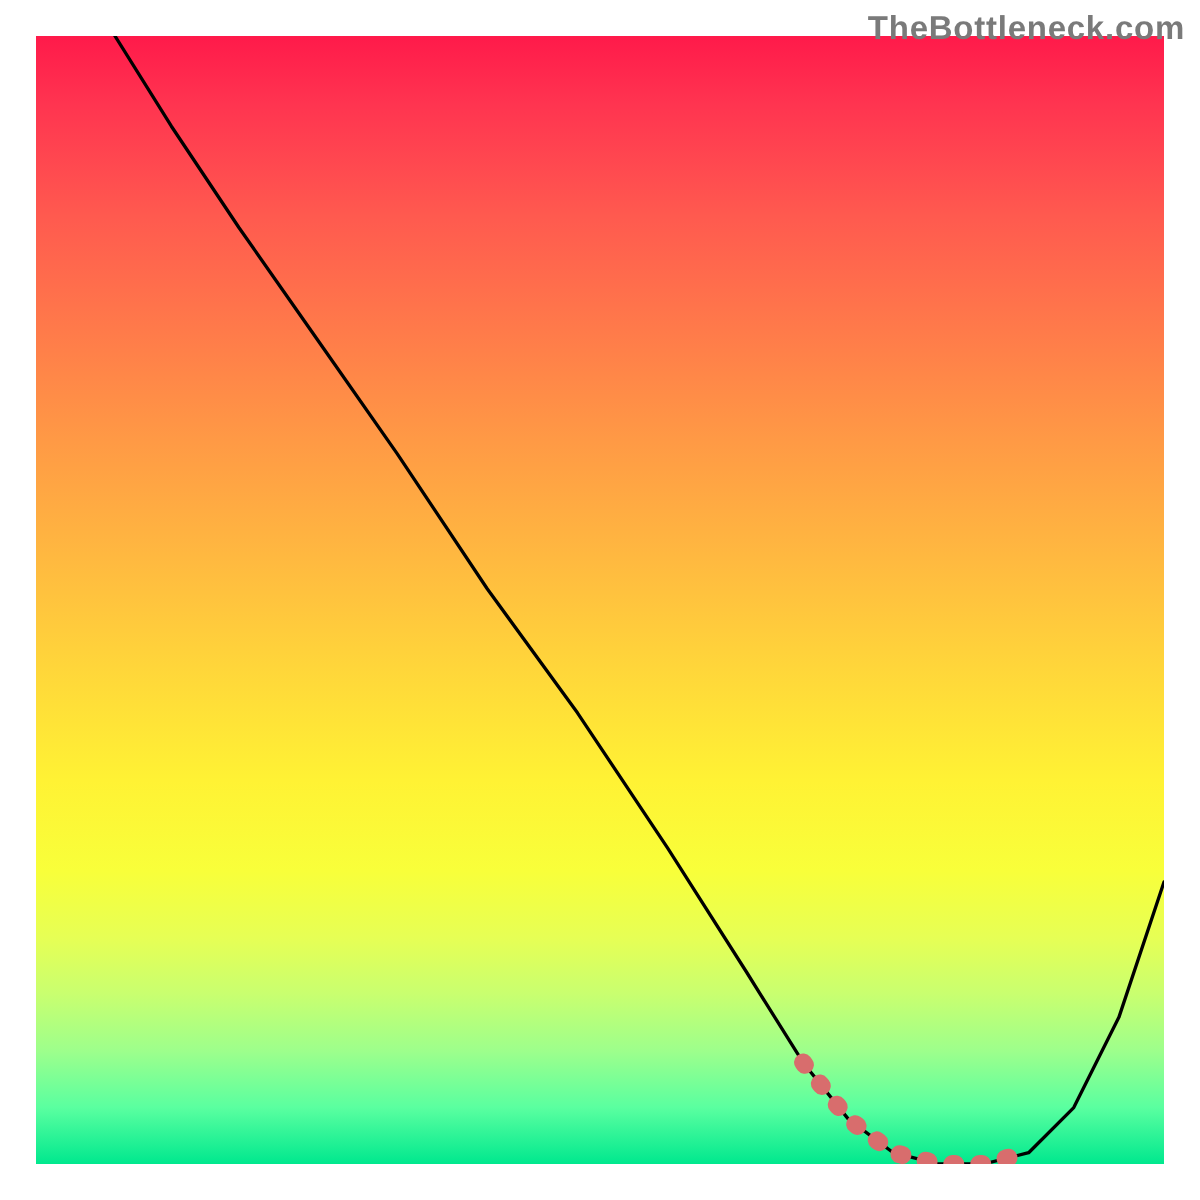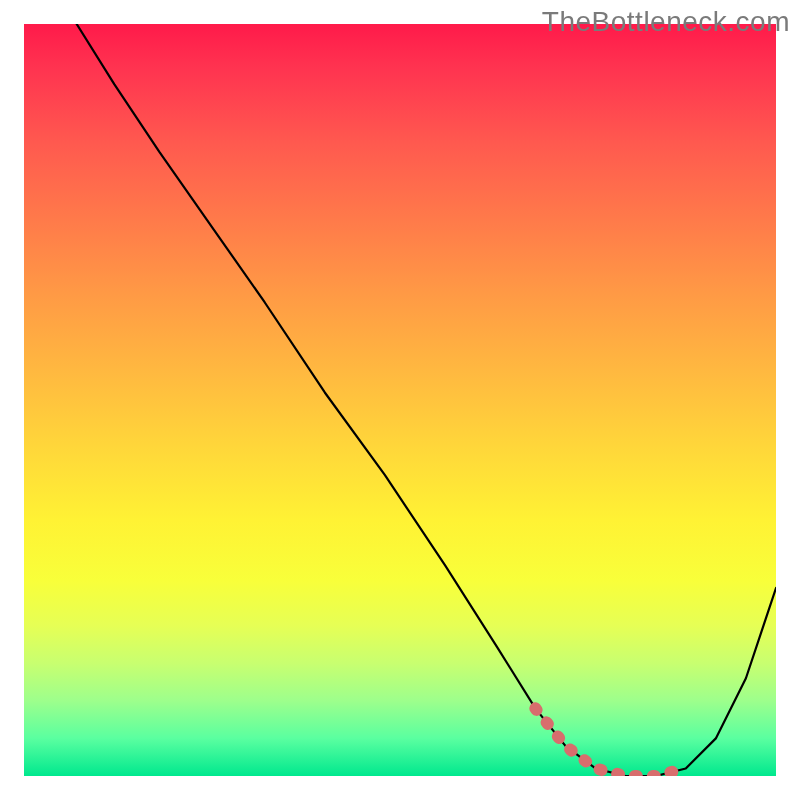--- a/index.html
+++ b/index.html
@@ -13,22 +13,22 @@
   }
   .chart-container {
     position: relative;
     width: 800px;
     height: 800px;
   }
   .watermark {
     position: absolute;
     top: 6px;
     right: 10px;
-    font-size: 28px;
-    font-weight: normal;
+    font-size: 22px;
+    font-weight: bold;
     color: #7a7a7a;
     letter-spacing: 0.5px;
     z-index: 5;
     font-family: Arial, sans-serif;
   }
   .plot-area {
     position: absolute;
     left: 24px;
     top: 24px;
     width: 752px;

